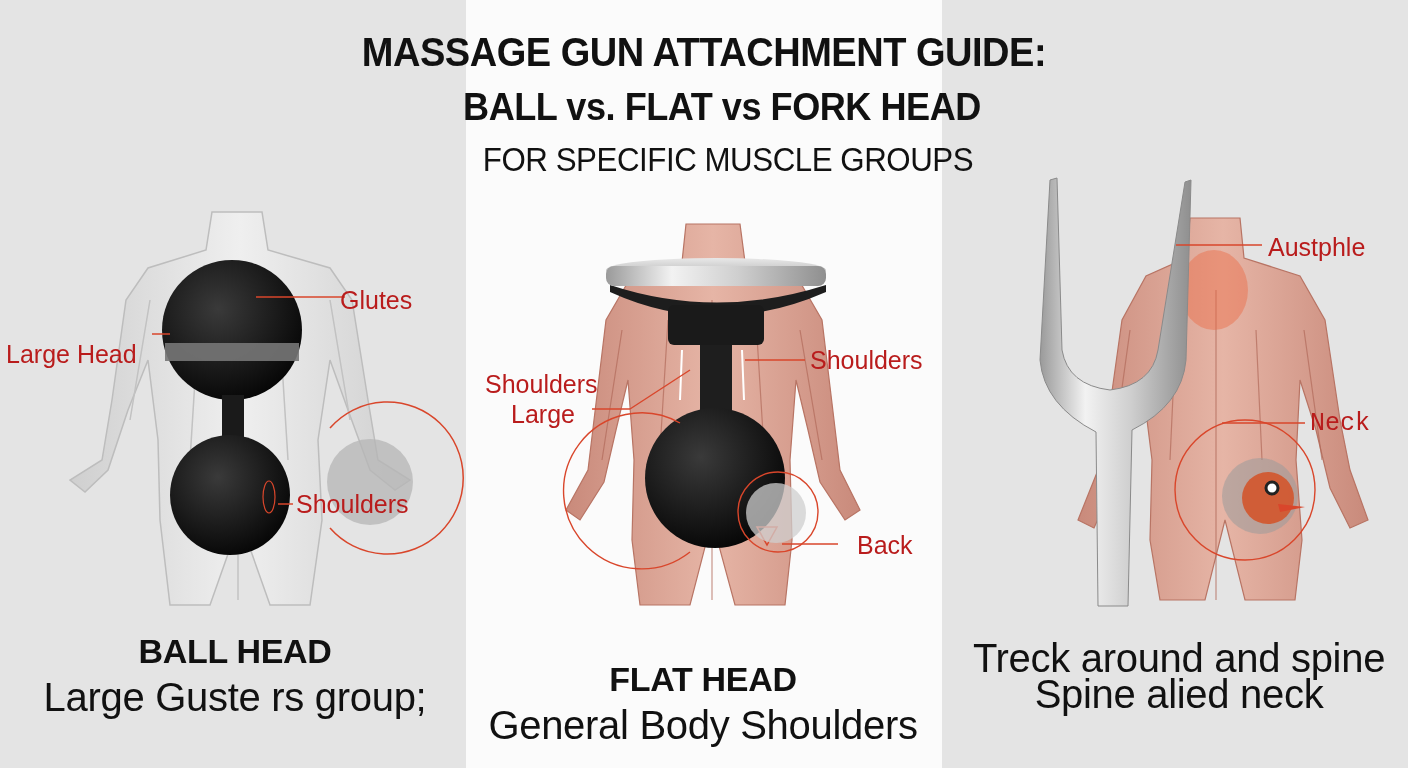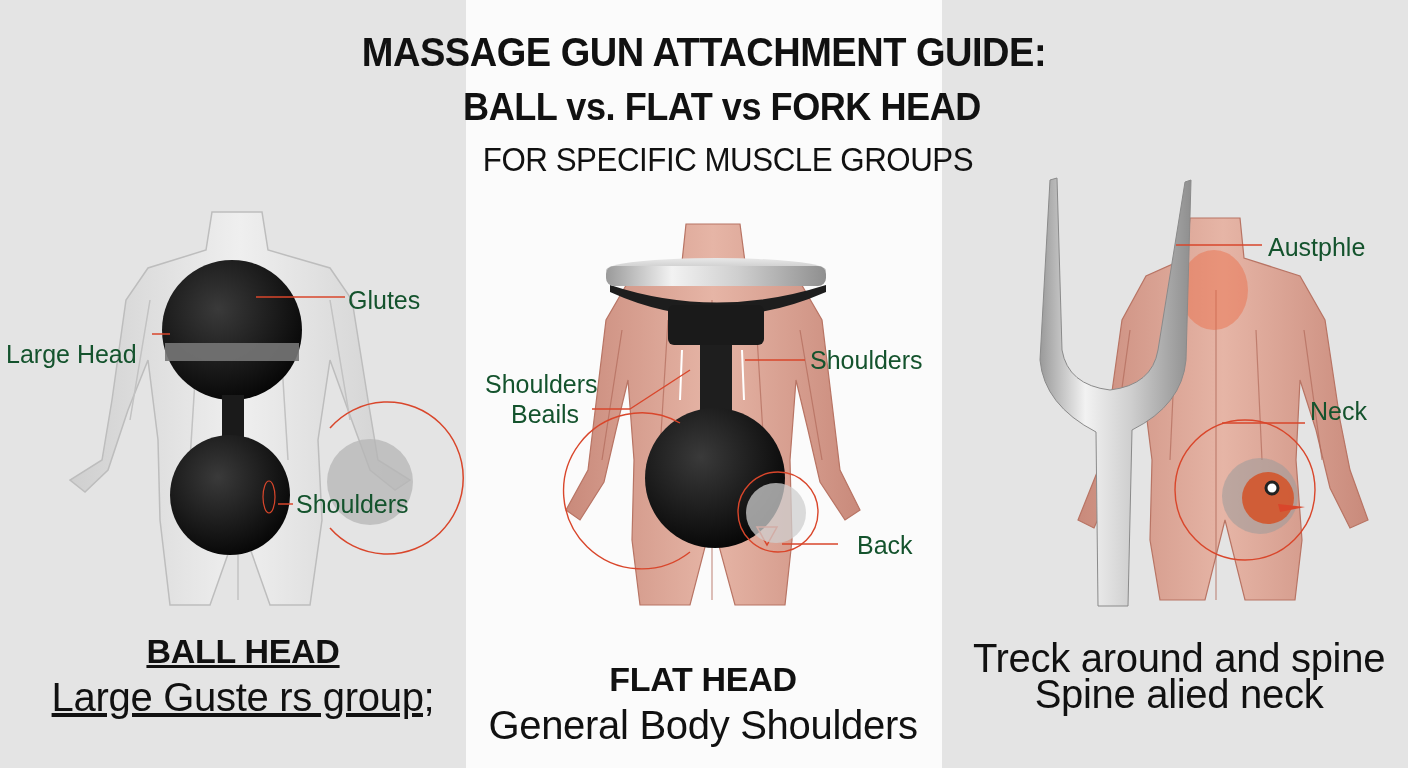--- a/index.html
+++ b/index.html
@@ -14,21 +14,21 @@
   .panel.mid   { left:466px; width:476px; background:#fbfbfb; }
   .panel.right { left:942px; width:466px; background:#e4e4e4; }
 
   .title-block { position:absolute; left:0; top:0; width:1408px; text-align:center; z-index:5; }
   .title1 { position:absolute; left:0; width:1408px; top:30px; font-size:40px; font-weight:700; letter-spacing:-0.5px; transform:scaleX(0.95); }
   .title2 { position:absolute; left:0; width:1444px; top:86px; font-size:38px; font-weight:700; letter-spacing:-0.5px; transform:scaleX(0.95); }
   .title3 { position:absolute; left:0; width:1456px; top:140px; font-size:34px; font-weight:400; letter-spacing:-0.5px; transform:scaleX(0.92); }
 
   svg.art { position:absolute; left:0; top:0; width:1408px; height:768px; z-index:2; }
 
-  .callout { position:absolute; font-size:25px; z-index:4; color:#14532d; white-space:nowrap; }
+  .callout { position:absolute; font-size:25px; z-index:4; color:#b91c1c; white-space:nowrap; }
 
   .caption { position:absolute; text-align:center; z-index:4; }
   .cap-title { font-size:34px; font-weight:700; letter-spacing:-0.3px; }
   .cap-line { font-size:40px; font-weight:400; line-height:36px; letter-spacing:-0.3px; }
 </style>
 </head>
 <body>
 
 <div class="panel left"></div>
 <div class="panel mid"></div>
@@ -119,32 +119,32 @@
   <circle cx="1260" cy="496" r="38" fill="#9a9a9a" opacity="0.55"></circle>
   <circle cx="1268" cy="498" r="26" fill="#d3552c" opacity="0.9"></circle>
   <circle cx="1272" cy="488" r="6" fill="#fff" stroke="#222" stroke-width="3"></circle>
   <circle cx="1245" cy="490" r="70" fill="none" stroke="#d9462b" stroke-width="1.4"></circle>
   <line x1="1176" y1="245" x2="1262" y2="245" stroke="#d9462b" stroke-width="1.4"></line>
   <line x1="1222" y1="423" x2="1305" y2="423" stroke="#d9462b" stroke-width="1.4"></line>
   <path d="M1278 504 L1305 507 L1280 512 Z" fill="#d9462b"></path>
 </svg>
 
 <div class="callout" style="left:6px; top:340px;">Large Head</div>
-<div class="callout" style="left:348px; top:286px;text-align:center;">Glutes</div>
+<div class="callout" style="left:340px; top:286px;text-align:center;">Glutes</div>
 <div class="callout" style="left:296px; top:490px;">Shoulders</div>
 
 <div class="callout" style="left:485px; top:370px;">Shoulders</div>
-<div class="callout" style="left:511px; top:400px;">Beails</div>
+<div class="callout" style="left:511px; top:400px;">Large</div>
 <div class="callout" style="left:810px; top:346px;">Shoulders</div>
 <div class="callout" style="left:845px; top:531px;margin-left:12px;">Back</div>
 
 <div class="callout" style="left:1268px; top:233px;">Austphle</div>
-<div class="callout" style="left:1310px; top:397px;">Neck</div>
+<div class="callout" style="left:1310px; top:409px;font-family:Liberation Mono, monospace;">Neck</div>
 
-<div class="caption" style="left:28px; top:632px; width:430px;text-decoration:underline;">
+<div class="caption" style="left:20px; top:632px; width:430px;">
   <div class="cap-title">BALL HEAD</div>
   <div class="cap-line" style="margin-top:8px;">Large Guste rs group;</div>
 </div>
 
 <div class="caption" style="left:488px; top:660px; width:430px;">
   <div class="cap-title">FLAT HEAD</div>
   <div class="cap-line" style="margin-top:8px;">General Body Shoulders</div>
 </div>
 
 <div class="caption" style="left:964px; top:632px; width:430px;">

